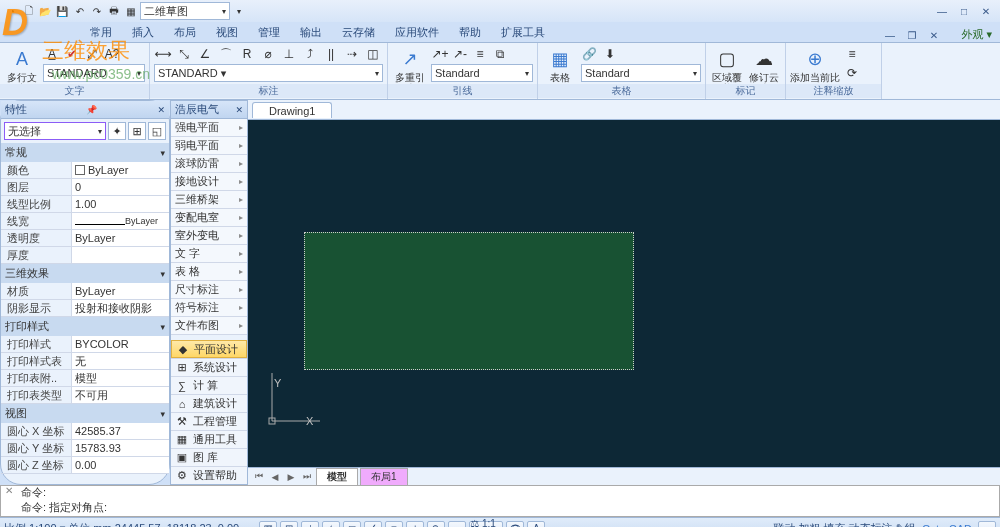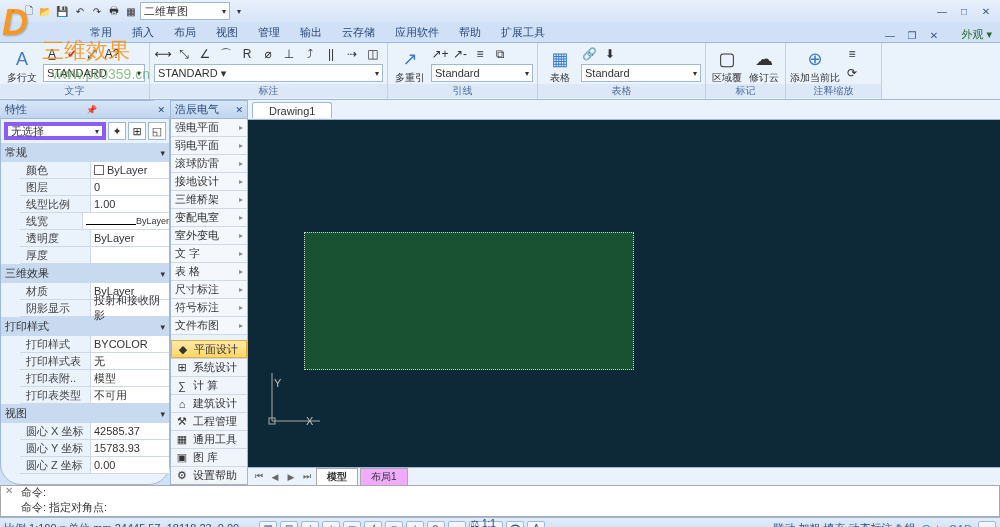--- a/index.html
+++ b/index.html
@@ -40,26 +40,26 @@
 
 
 .main { display: flex; height: 385px; }
 .panel { background: #eaf2fc; border: 1px solid #a0b8d8; display: flex; flex-direction: column; }
 .panel-hdr { height: 18px; background: linear-gradient(#d6e5f8,#c0d5f0); display: flex; align-items: center; padding: 0 4px; font-size: 11px; color: #2a4a7a; border-bottom: 1px solid #a0b8d8; }
 .panel-hdr .x { margin-left: auto; cursor: pointer; font-size: 9px; }
 
 
 .props { width: 170px; border-radius: 21px; }
 .props-top { display: flex; padding: 3px; gap: 2px; }
-.props-combo { flex: 1; height: 18px; border: 4px solid #8b5cf6; background: #fff; display: flex; align-items: center; padding: 0 3px; }
+.props-combo { flex: 1; height: 18px; border: 1px solid #8b5cf6; background: #fff; display: flex; align-items: center; padding: 0 3px; }
 .props-icobtn { width: 18px; height: 18px; border: 1px solid #a0b8d8; background: #fff; display: flex; align-items: center; justify-content: center; cursor: pointer; font-size: 11px; }
 .props-body { overflow-y: auto; flex: 1; }
 .pgroup-hdr { background: #c8daf0; padding: 2px 4px; font-size: 11px; display: flex; align-items: center; cursor: pointer; }
 .pgroup-hdr::after { content: "▾"; margin-left: auto; font-size: 9px; }
-.prow { display: flex; border-bottom: 1px solid #d0d8e8; height: 17px; align-items: center; margin-left: 19px; }
+.prow { display: flex; border-bottom: 1px solid #d0d8e8; height: 17px; align-items: center; }
 .prow-l { width: 70px; padding-left: 6px; font-size: 11px; color: #444; }
 .prow-v { flex: 1; padding-left: 3px; font-size: 11px; background: #fff; height: 100%; display: flex; align-items: center; border-left: 1px solid #d0d8e8; }
 .swatch { width: 10px; height: 10px; border: 1px solid #666; background: #fff; margin-right: 3px; }
 
 
 .catbar { width: 78px; border-left: 1px solid #a0b8d8; }
 .cat-list { flex: 1; display: flex; flex-direction: column; }
 .cat-item { height: 18px; display: flex; align-items: center; padding: 0 4px; font-size: 11px; border-bottom: 1px solid #d0d8e8; cursor: pointer; background: #f4f8fd; }
 .cat-item .dd { margin-left: auto; font-size: 8px; color: #888; }
 .cat-spacer { flex: 1; background: #eaf2fc; }

